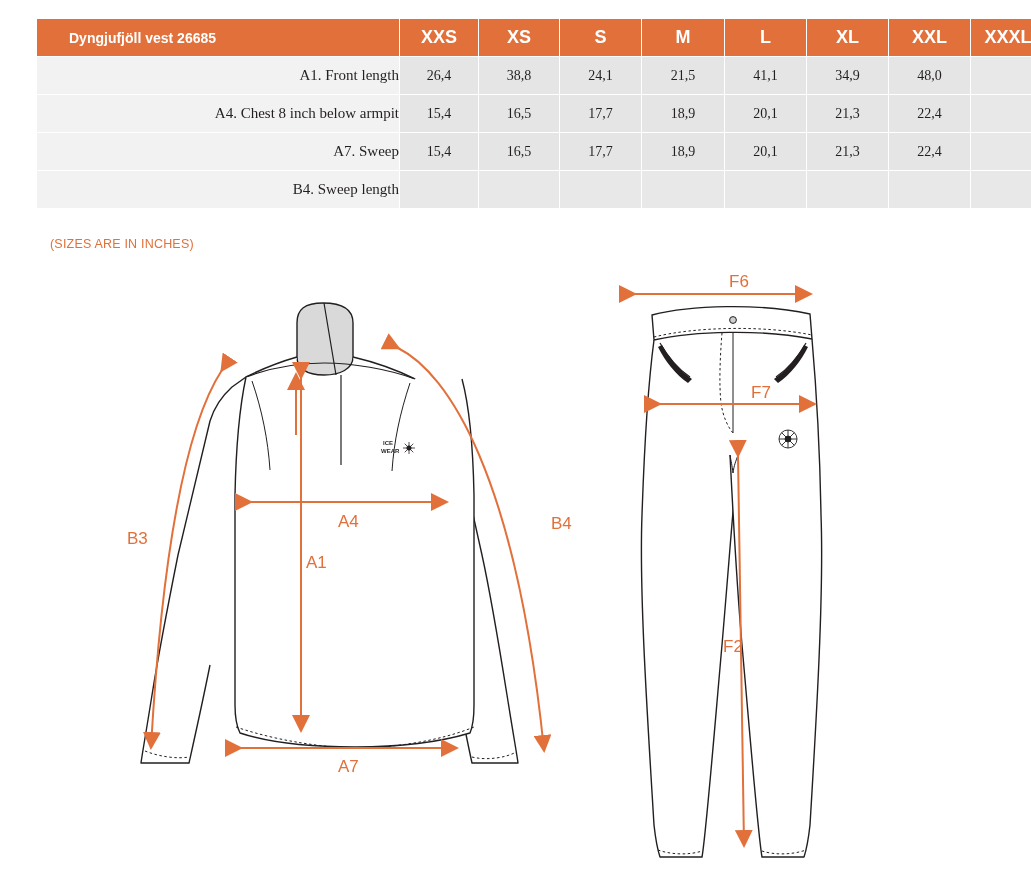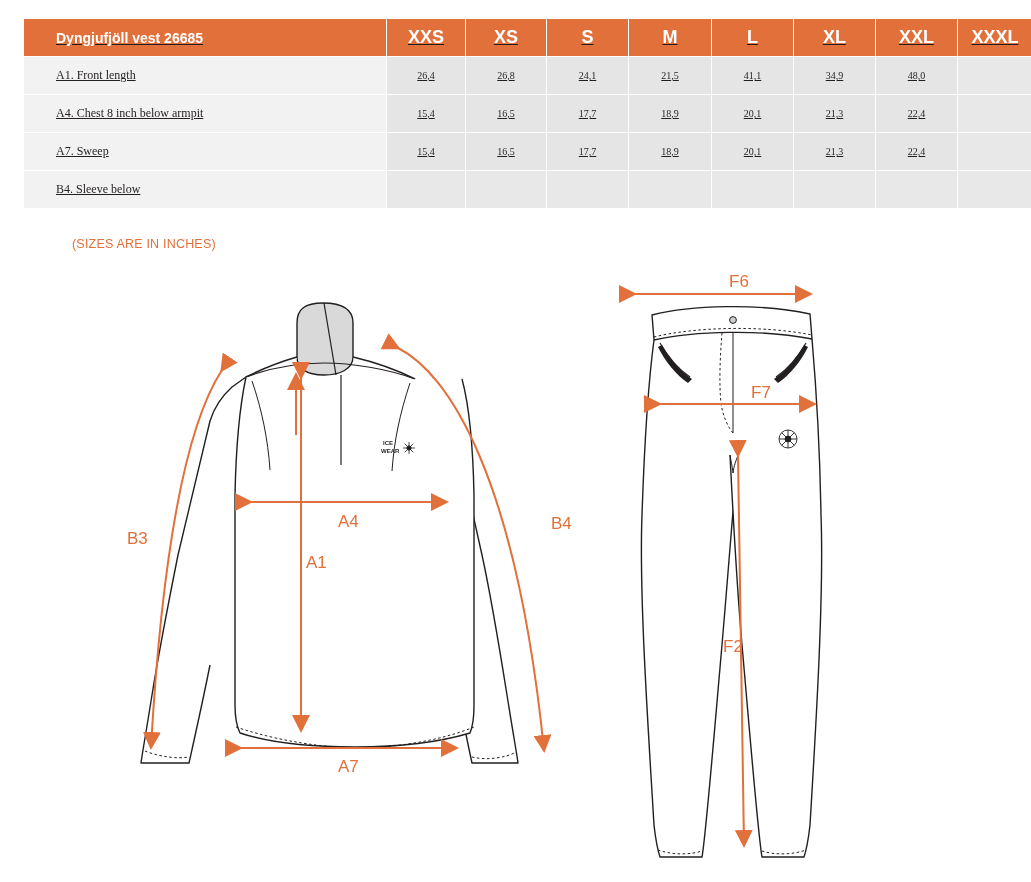--- a/index.html
+++ b/index.html
@@ -12,68 +12,67 @@
     height: 882px;
     font-family: "Liberation Serif", serif;
     color: #231f20;
     position: relative;
     overflow: hidden;
   }
 
   
   .table-wrap {
     position: absolute;
-    left: 23px;
+    left: 36px;
     top: 18px;
     width: 968px;
-    text-decoration: underline;
   }
   table.size-table {
     border-collapse: collapse;
     width: 968px;
     table-layout: fixed;
   }
   table.size-table td, table.size-table th {
     border: 1px solid #ffffff;
     height: 37px;
     padding: 0;
     text-align: center;
     vertical-align: middle;
-    font-size: 10px;
+    font-size: 14px;
     font-weight: normal;
     color: #231f20;
   }
   table.size-table thead th {
     background: #e2703a;
     color: #ffffff;
     font-family: "Liberation Sans", sans-serif;
     font-size: 18px;
     font-weight: bold;
   }
   table.size-table thead th.title-cell {
     text-align: left;
     padding-left: 32px;
     font-size: 14px;
   }
   table.size-table tbody td {
     background: #e5e5e5;
   }
   table.size-table tbody td.label-cell {
     background: #f2f2f2;
-    text-align: left;
+    text-align: right;
     padding-left: 32px;
-    font-size: 12px;
+    font-size: 15px;
   }
   table.size-table tbody td.empty-cell {
     background: #e8e8e8;
   }
 
   .units-note {
     position: absolute;
-    left: 72px;
+    left: 50px;
     top: 237px;
     font-family: "Liberation Sans", sans-serif;
     font-size: 12.5px;
     color: #e2703a;
     letter-spacing: 0.2px;
   }
 
   
   .illus {
     position: absolute;
@@ -111,21 +110,21 @@
         <th style="width:81px">L</th>
         <th style="width:81px">XL</th>
         <th style="width:81px">XXL</th>
         <th style="width:74px">XXXL</th>
       </tr>
     </thead>
     <tbody>
       <tr>
         <td class="label-cell">A1. Front length</td>
         <td>26,4</td>
-        <td>26,8</td>
+        <td>38,8</td>
         <td>24,1</td>
         <td>21,5</td>
         <td>41,1</td>
         <td>34,9</td>
         <td>48,0</td>
         <td class="empty-cell"></td>
       </tr>
       <tr>
         <td class="label-cell">A4. Chest 8 inch below armpit</td>
         <td>15,4</td>
@@ -142,21 +141,21 @@
         <td>15,4</td>
         <td>16,5</td>
         <td>17,7</td>
         <td>18,9</td>
         <td>20,1</td>
         <td>21,3</td>
         <td>22,4</td>
         <td class="empty-cell"></td>
       </tr>
       <tr>
-        <td class="label-cell">B4. Sleeve below</td>
+        <td class="label-cell">B4. Sweep length</td>
         <td class="empty-cell"></td>
         <td class="empty-cell"></td>
         <td class="empty-cell"></td>
         <td class="empty-cell"></td>
         <td class="empty-cell"></td>
         <td class="empty-cell"></td>
         <td class="empty-cell"></td>
         <td class="empty-cell"></td>
       </tr>
     </tbody>

